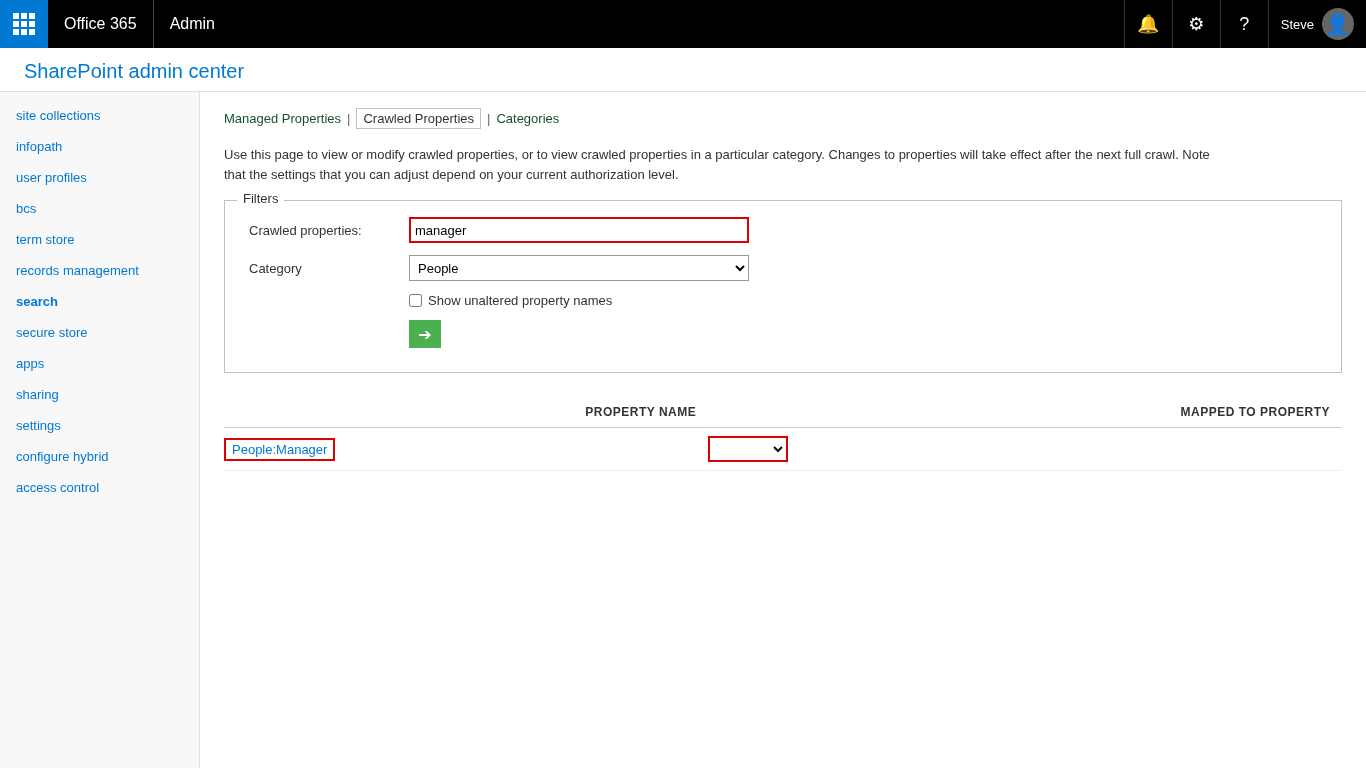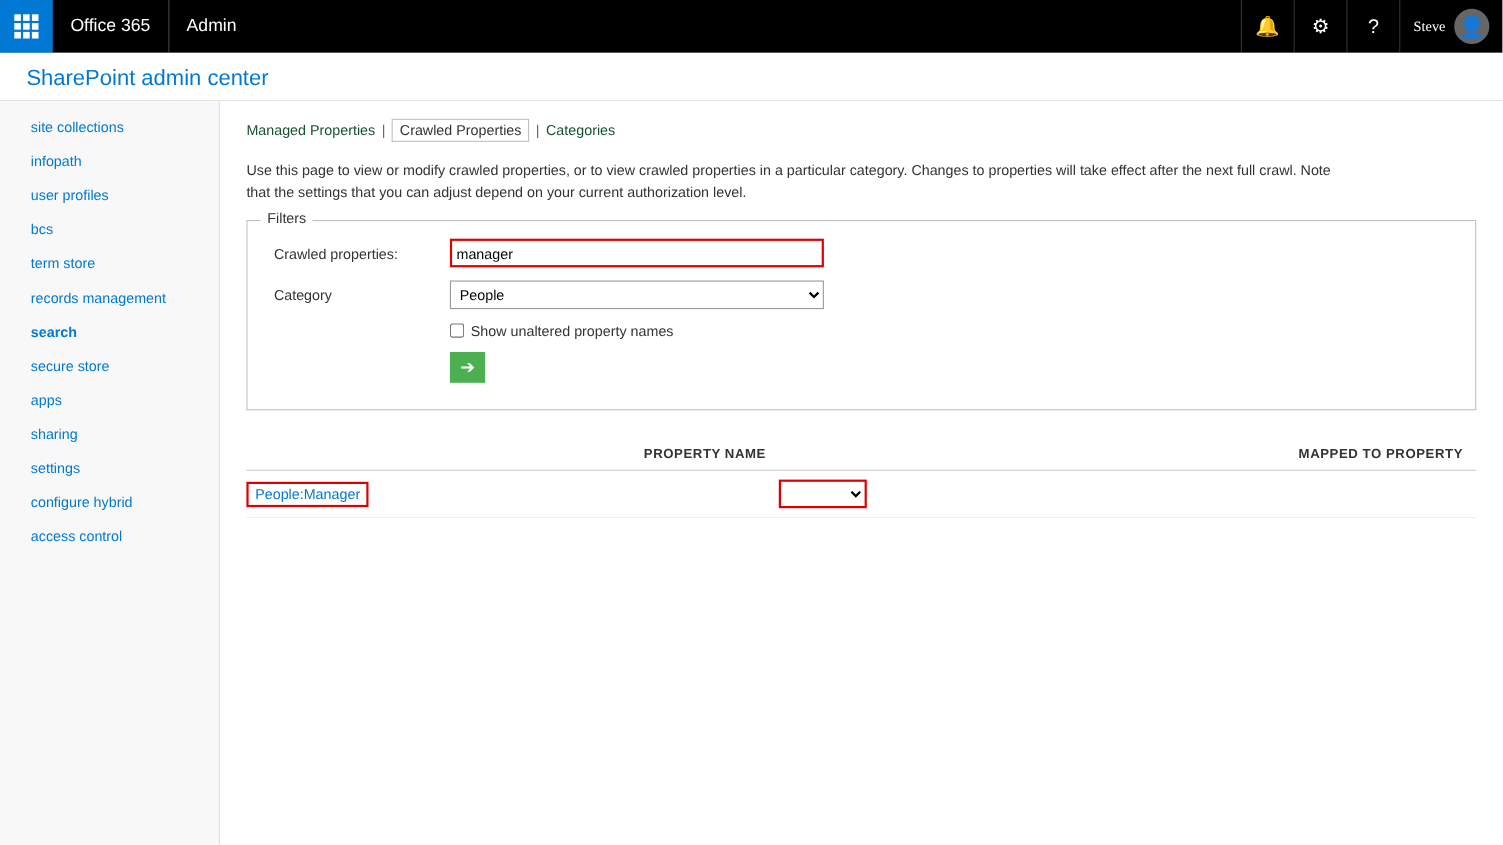--- a/index.html
+++ b/index.html
@@ -68,21 +68,20 @@
       border-left: 1px solid #333;
     }
     .user-area {
       display: flex;
       align-items: center;
       padding: 0 12px;
       gap: 8px;
       cursor: pointer;
       border-left: 1px solid #333;
       height: 100%;
-      font-family: Liberation Serif, serif;
     }
     .user-avatar {
       width: 32px;
       height: 32px;
       border-radius: 50%;
       background: #666;
       display: flex;
       align-items: center;
       justify-content: center;
       color: #ccc;
@@ -109,21 +108,21 @@
       display: flex;
       flex: 1;
       overflow: hidden;
     }
 
     
     .sidebar {
       width: 200px;
       background: #f8f8f8;
       border-right: 1px solid #e0e0e0;
-      padding: 8px 12px;
+      padding: 8px 0;
       flex-shrink: 0;
       overflow-y: auto;
     }
     .sidebar-item {
       padding: 8px 16px;
       cursor: pointer;
       color: #0078d4;
       font-size: 13px;
     }
     .sidebar-item.active {

